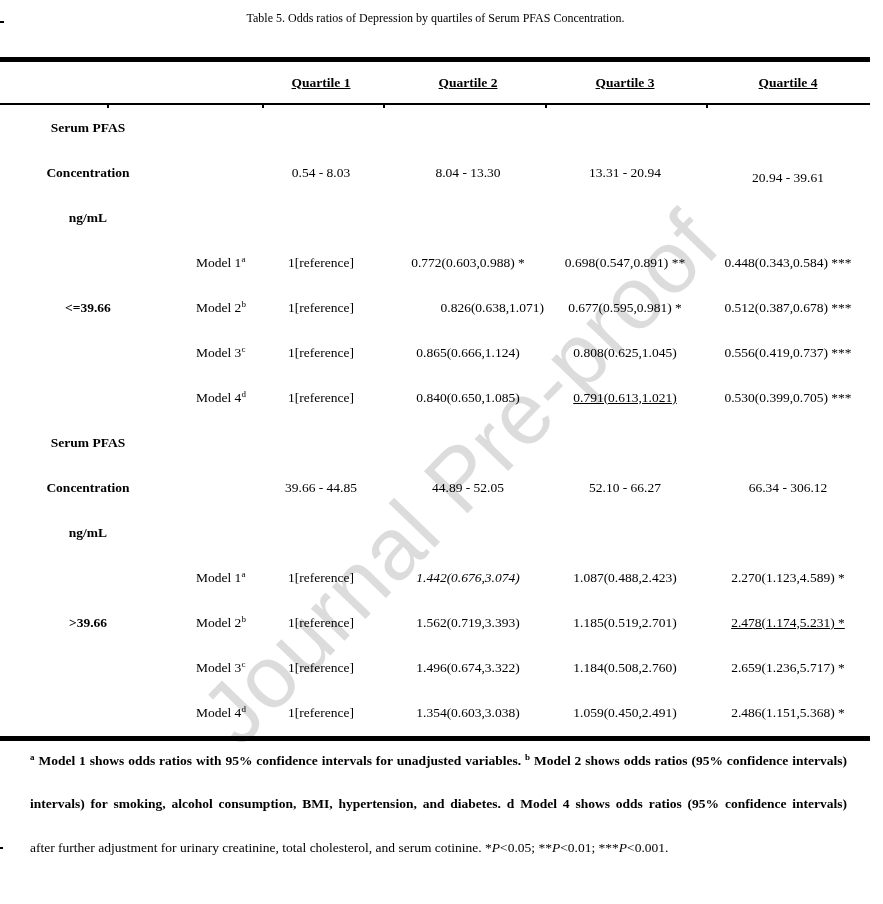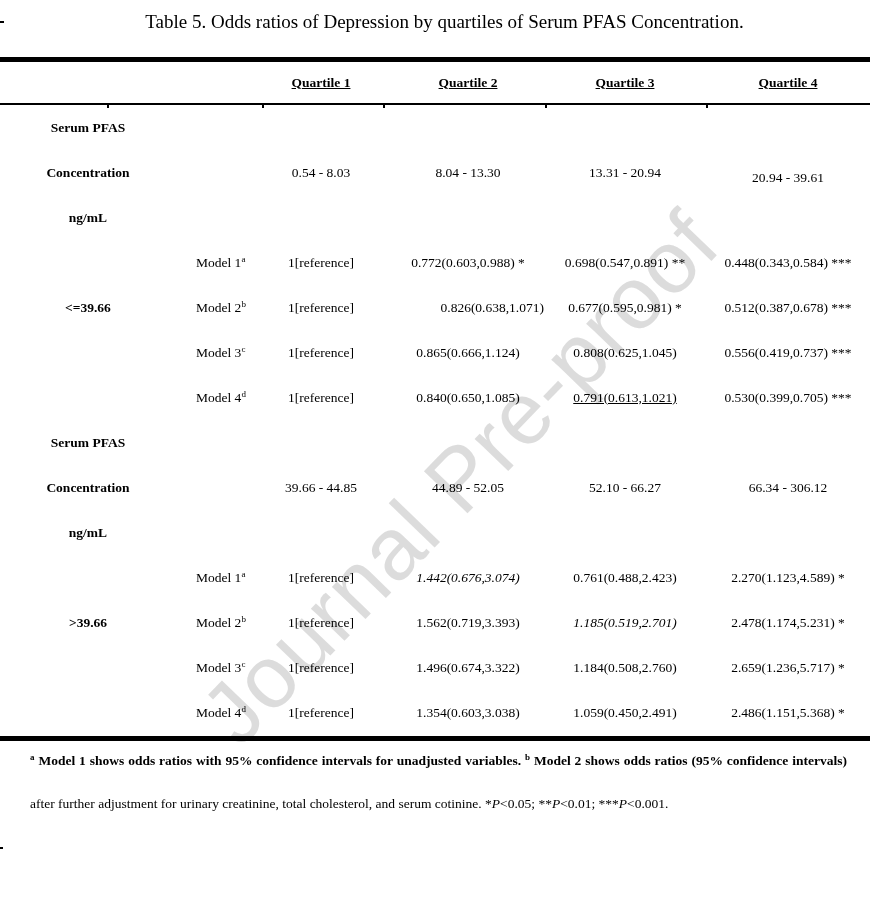--- a/index.html
+++ b/index.html
@@ -9,22 +9,22 @@
     color:#000; font-family:"Liberation Serif","DejaVu Serif",serif; overflow:hidden;
   }
   .watermark {
     position:absolute; left:460px; top:478px;
     transform:translate(-50%,-50%) rotate(-46deg);
     font-size:88px; letter-spacing:1px; color:#c6c6c6; opacity:.6;
     white-space:nowrap; font-family:"Liberation Sans","DejaVu Sans",sans-serif;
     z-index:1;
   }
   .title {
-    position:absolute; top:11px; left:9px; width:871px; text-align:center;
-    font-size:19px; z-index:2;
+    position:absolute; top:11px; left:0; width:871px; text-align:center;
+    font-size:12px; z-index:2;
   }
   .rule { position:absolute; left:0; width:870px; background:#000; z-index:2; }
   .rule-thick { height:5px; }
   .rule-thin  { height:1.8px; }
   .tick { position:absolute; width:2px; height:3px; background:#000; top:105px; z-index:2; }
   .header-row {
     position:absolute; top:62px; left:0; width:870px; height:41px;
     display:grid; grid-template-columns:176px 74px 142px 152px 162px 164px;
     align-items:center; z-index:2;
   }
@@ -125,30 +125,30 @@
         <div class="cell c-val" style="grid-column: 5;">52.10 - 66.27</div>
         <div class="cell c-val" style="grid-column: 6;">66.34 - 306.12</div>
       </div>
       <div class="trow">
         <div class="cell c-label" style="grid-column: 1;">ng/mL</div>
       </div>
       <div class="trow">
         <div class="cell c-model" style="grid-column: 2;"><span>Model 1</span><sup>a</sup></div>
         <div class="cell c-val" style="grid-column: 3;">1[reference]</div>
         <div class="cell c-val" style="grid-column: 4; font-style: italic;">1.442(0.676,3.074)</div>
-        <div class="cell c-val" style="grid-column: 5;">0.761(0.488,2.423)</div>
+        <div class="cell c-val" style="grid-column: 5;">1.087(0.488,2.423)</div>
         <div class="cell c-val" style="grid-column: 6;">2.270(1.123,4.589) *</div>
       </div>
       <div class="trow">
         <div class="cell c-label" style="grid-column: 1;">&gt;39.66</div>
         <div class="cell c-model" style="grid-column: 2;"><span>Model 2</span><sup>b</sup></div>
         <div class="cell c-val" style="grid-column: 3;">1[reference]</div>
         <div class="cell c-val" style="grid-column: 4;">1.562(0.719,3.393)</div>
-        <div class="cell c-val" style="grid-column: 5; font-style: italic;">1.185(0.519,2.701)</div>
-        <div class="cell c-val" style="grid-column: 6;">2.478(1.174,5.231) *</div>
+        <div class="cell c-val" style="grid-column: 5;">1.185(0.519,2.701)</div>
+        <div class="cell c-val" style="grid-column: 6; text-decoration: underline;">2.478(1.174,5.231) *</div>
       </div>
       <div class="trow">
         <div class="cell c-model" style="grid-column: 2;"><span>Model 3</span><sup>c</sup></div>
         <div class="cell c-val" style="grid-column: 3;">1[reference]</div>
         <div class="cell c-val" style="grid-column: 4;">1.496(0.674,3.322)</div>
         <div class="cell c-val" style="grid-column: 5;">1.184(0.508,2.760)</div>
         <div class="cell c-val" style="grid-column: 6;">2.659(1.236,5.717) *</div>
       </div>
       <div class="trow">
         <div class="cell c-model" style="grid-column: 2;"><span>Model 4</span><sup>d</sup></div>
@@ -156,18 +156,19 @@
         <div class="cell c-val" style="grid-column: 4;">1.354(0.603,3.038)</div>
         <div class="cell c-val" style="grid-column: 5;">1.059(0.450,2.491)</div>
         <div class="cell c-val" style="grid-column: 6;">2.486(1.151,5.368) *</div>
       </div>
     </div>
 
   <div class="rule rule-thick" style="top:736px"></div>
 
   <div class="footnote" id="footnote">
       <div class="fline justify"><sup>a</sup> Model 1 shows odds ratios with 95% confidence intervals for unadjusted variables. <sup>b</sup> Model 2 shows odds ratios (95% confidence intervals)</div>
+      <div class="fline justify">intervals) for smoking, alcohol consumption, BMI, hypertension, and diabetes. d Model 4 shows odds ratios (95% confidence intervals)</div>
       <div class="fline">after further adjustment for urinary creatinine, total cholesterol, and serum cotinine. *<span class="it">P</span>&lt;0.05; **<span class="it">P</span>&lt;0.01; ***<span class="it">P</span>&lt;0.001.</div>
     </div>
 
   <div class="edge-mark" style="top:21px"></div>
   <div class="edge-mark" style="top:847px; width:3px"></div>
 </div>
 
 </body></html>

